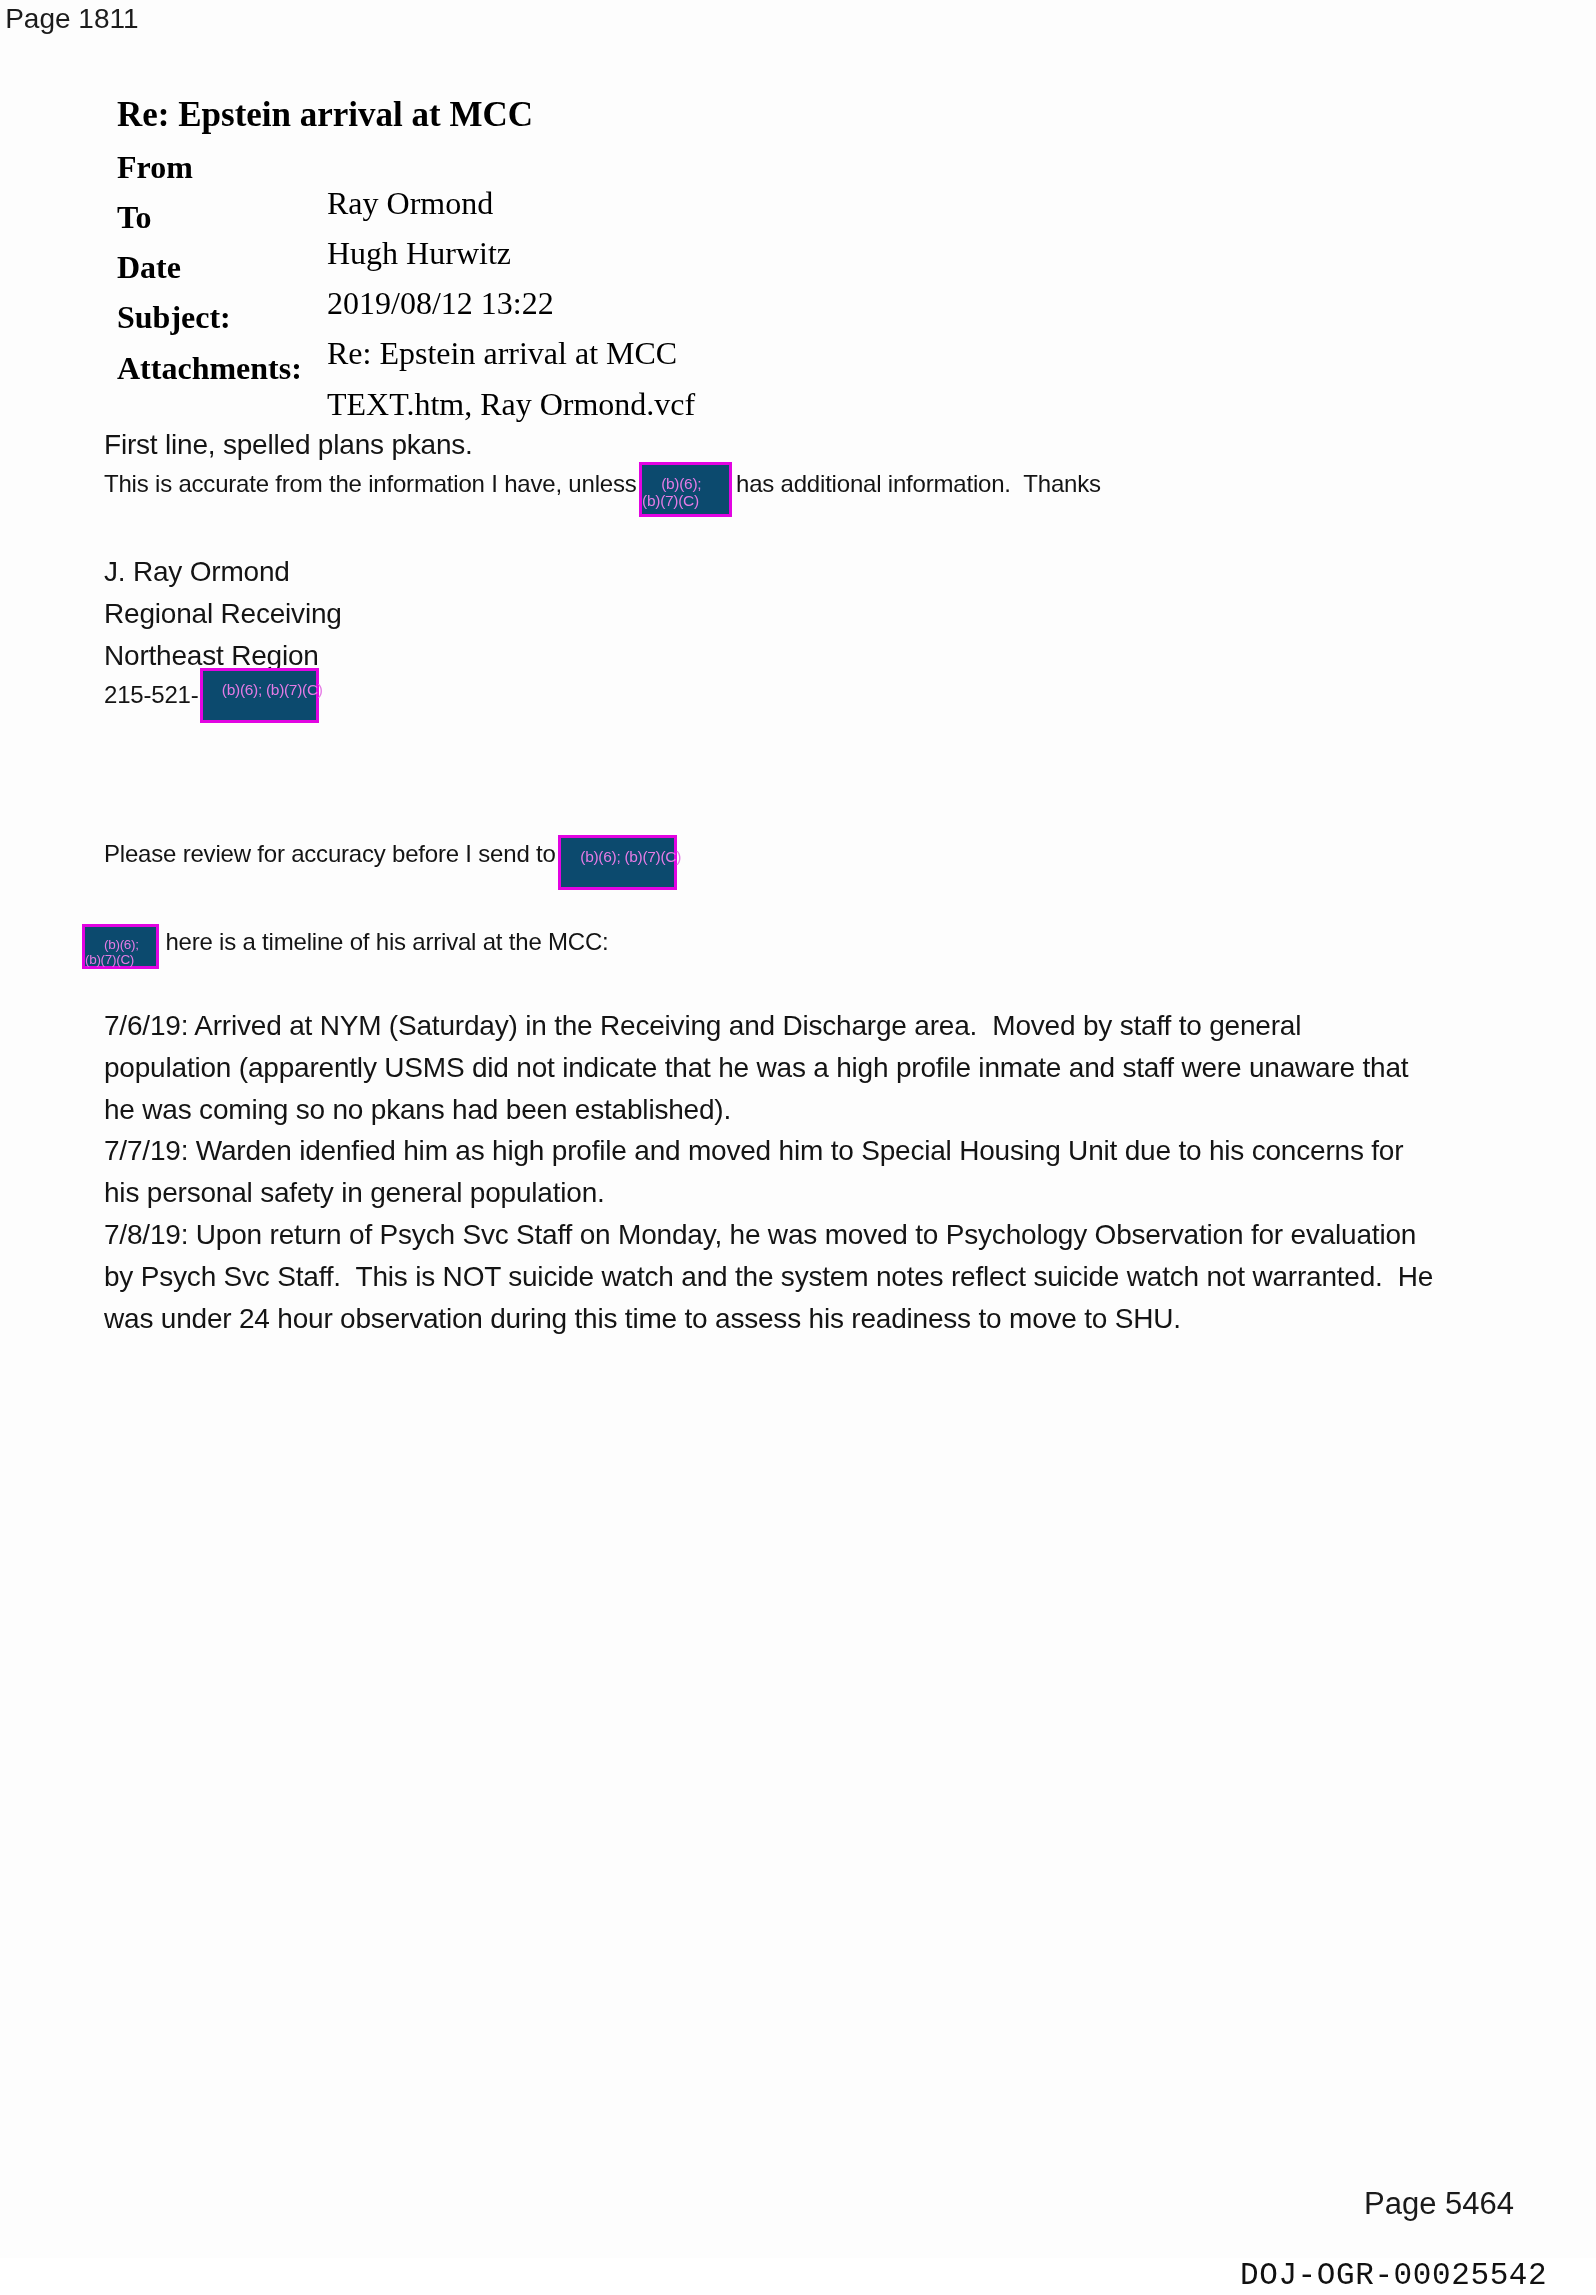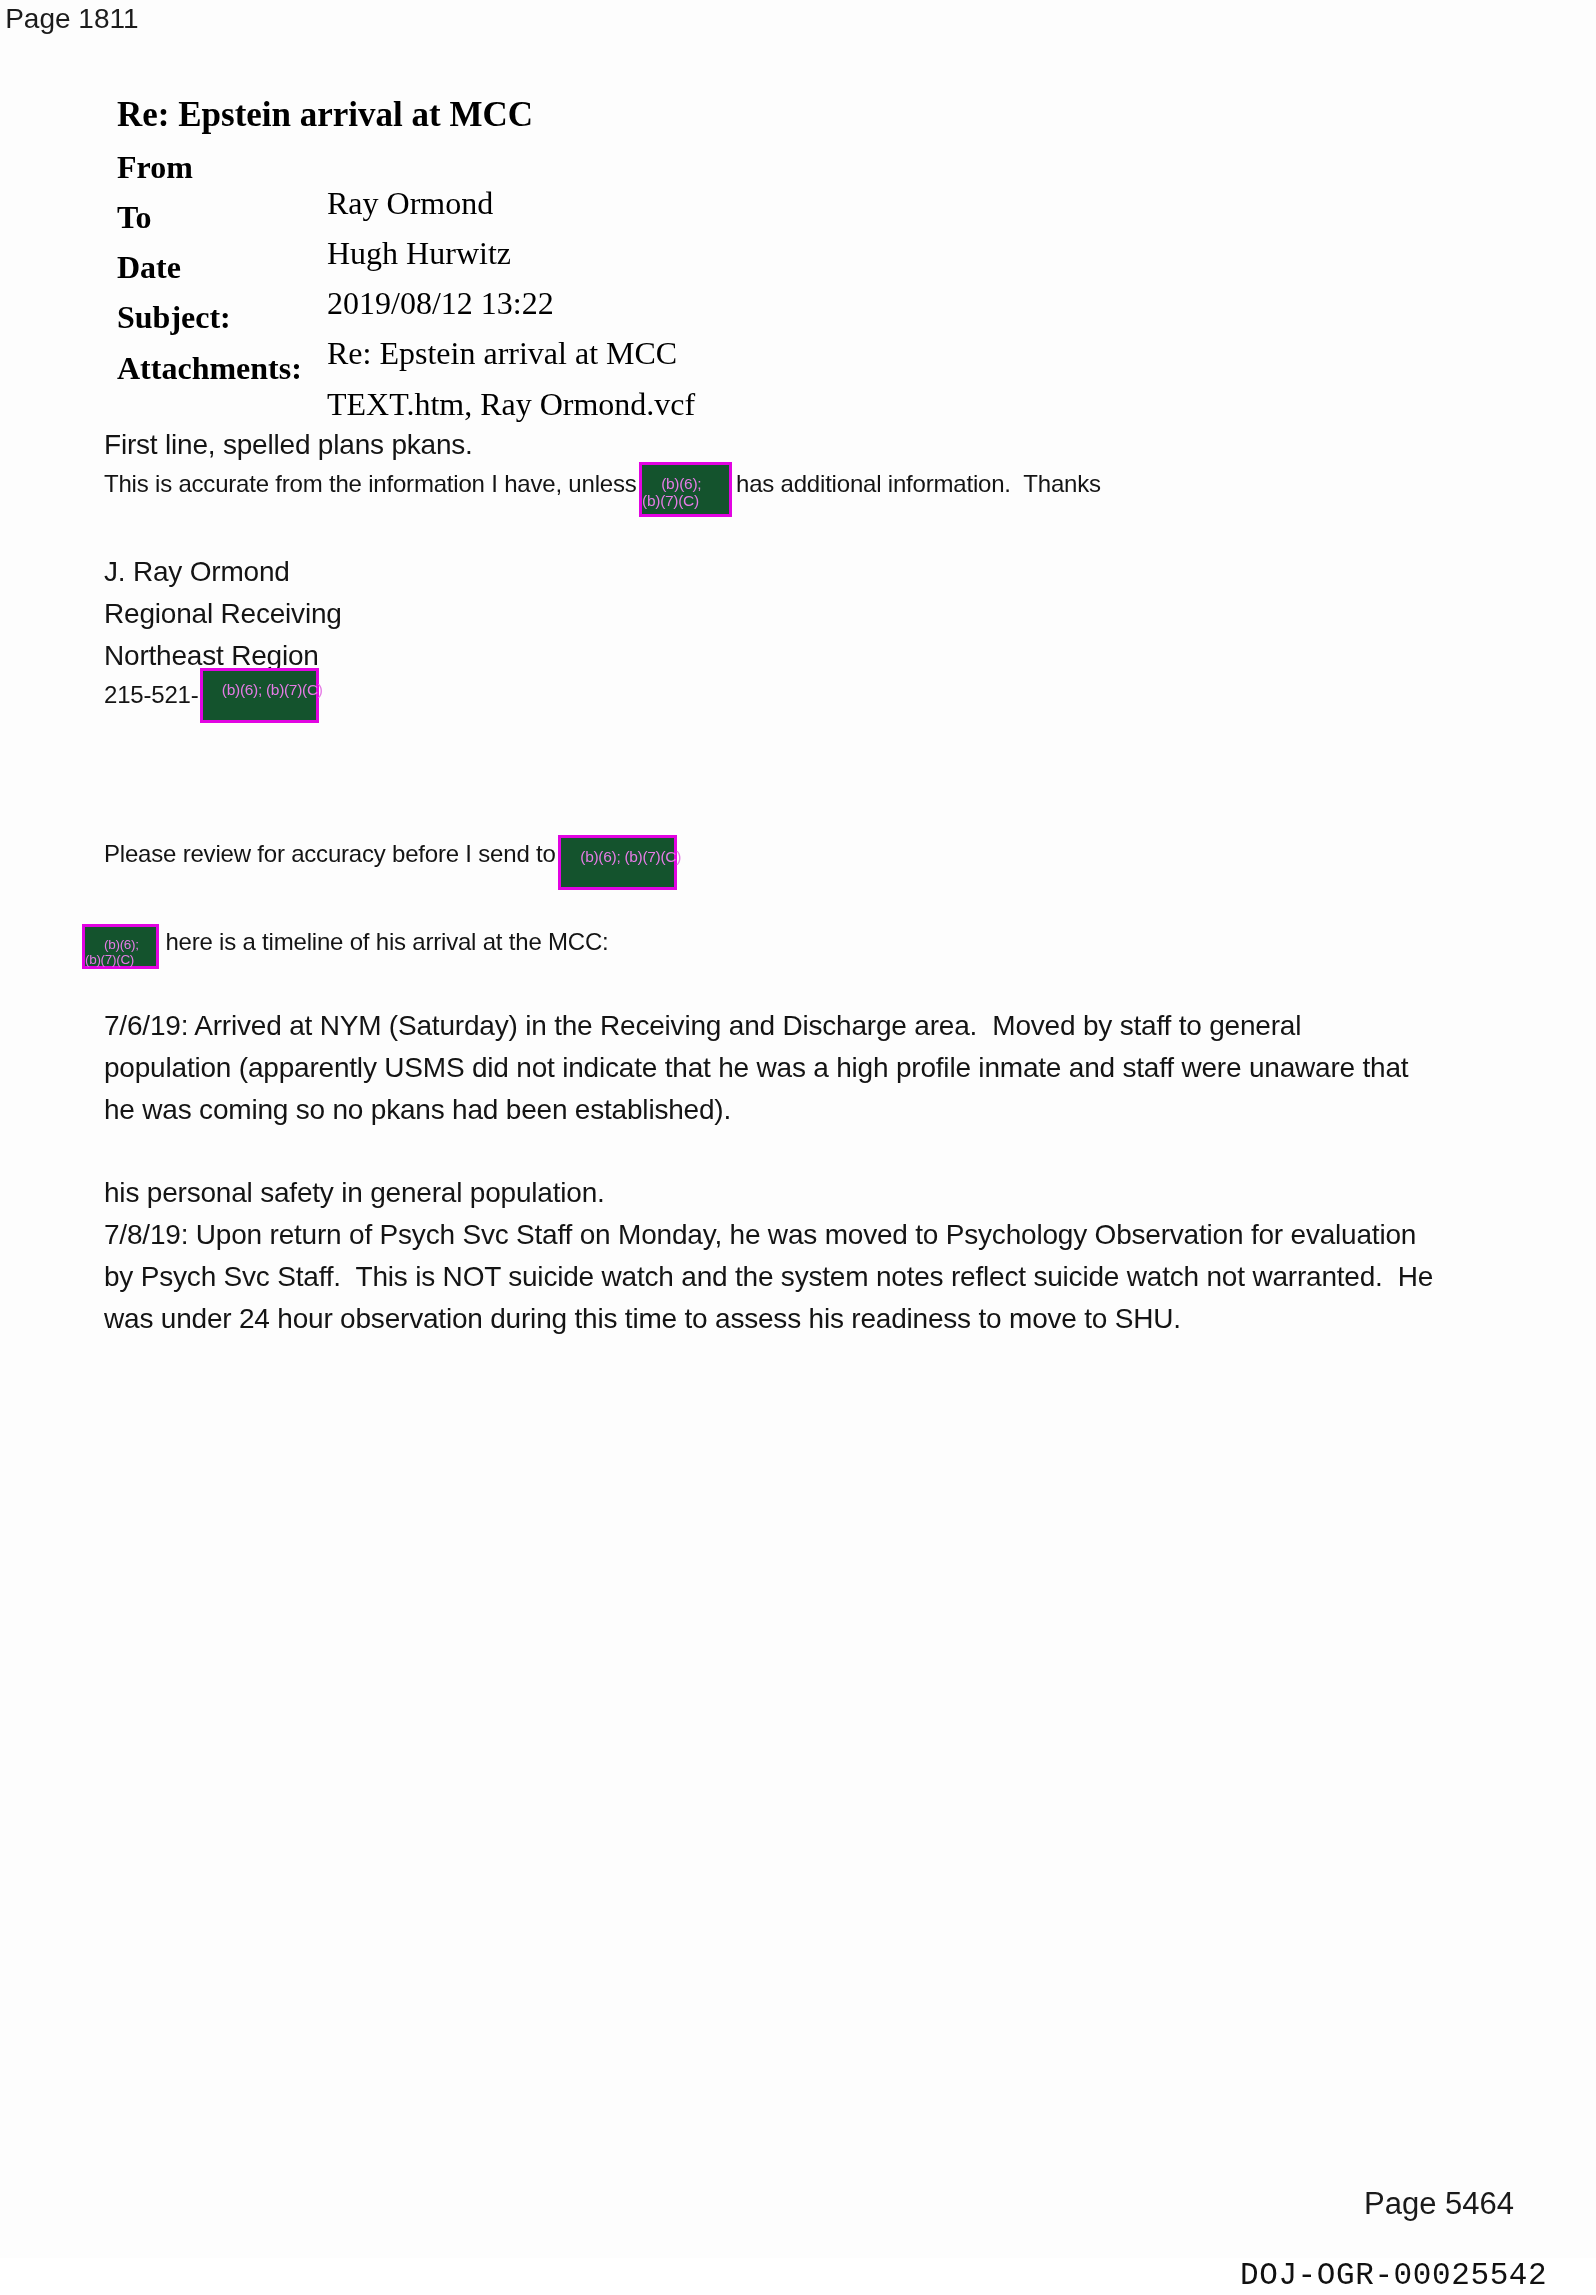--- a/index.html
+++ b/index.html
@@ -19,21 +19,21 @@
   .bodyline{
     position:absolute;left:104px;
     font-size:28px;line-height:1.05;letter-spacing:-0.2px;
     white-space:pre;color:#141414;
   }
   .composite{position:absolute;display:flex;align-items:flex-start;white-space:pre;}
   .composite .txt{font-size:24px;line-height:1.05;letter-spacing:-0.2px;white-space:pre;color:#141414;}
   .redaction{
     box-sizing:border-box;
     border:3.9px solid #e204e2;
-    background:#14532d;
+    background:#0c4a6e;
     overflow:visible;
   }
   .redaction-label{
     font-size:15.5px;line-height:1.08;letter-spacing:-0.3px;
     color:#e57be5;
     padding:0.6px 0 0 1.9px;
     white-space:pre;
   }
   .redaction-label.two-line{white-space:pre-line;}
   .box1{width:93px;height:55px;margin-left:2.6px;margin-right:3.9px;}
@@ -100,20 +100,21 @@
   <div class="composite" style="left:82px;top:924px">
     <span class="redaction box4" style="border-color: rgb(226, 4, 226);">
       <span class="redaction-label two-line" style="color: rgb(229, 123, 229);"><span>(b)(6);</span><br><span>(b)(7)(C)</span></span>
     </span>
     <span class="txt" style="padding-top:5.2px">here is a timeline of his arrival at the MCC:</span>
   </div>
 
   <div class="bodyline" style="top:1011px">7/6/19: Arrived at NYM (Saturday) in the Receiving and Discharge area.  Moved by staff to general</div>
   <div class="bodyline" style="top:1053px">population (apparently USMS did not indicate that he was a high profile inmate and staff were unaware that</div>
   <div class="bodyline" style="top:1095px">he was coming so no pkans had been established).</div>
+  <div class="bodyline" style="top:1136px">7/7/19: Warden idenfied him as high profile and moved him to Special Housing Unit due to his concerns for</div>
   <div class="bodyline" style="top:1178px">his personal safety in general population.</div>
   <div class="bodyline" style="top:1220px">7/8/19: Upon return of Psych Svc Staff on Monday, he was moved to Psychology Observation for evaluation</div>
   <div class="bodyline" style="top:1262px">by Psych Svc Staff.  This is NOT suicide watch and the system notes reflect suicide watch not warranted.  He</div>
   <div class="bodyline" style="top:1304px">was under 24 hour observation during this time to assess his readiness to move to SHU.</div>
 
   <div class="bottom-strip"></div>
 
   <div class="page-bottom">Page 5464</div>
 
   <div class="bates">DOJ-OGR-00025542</div>

